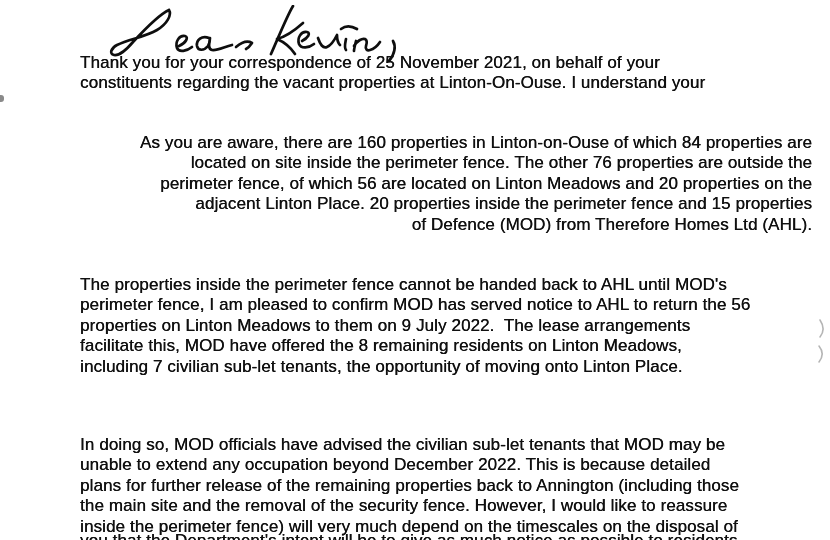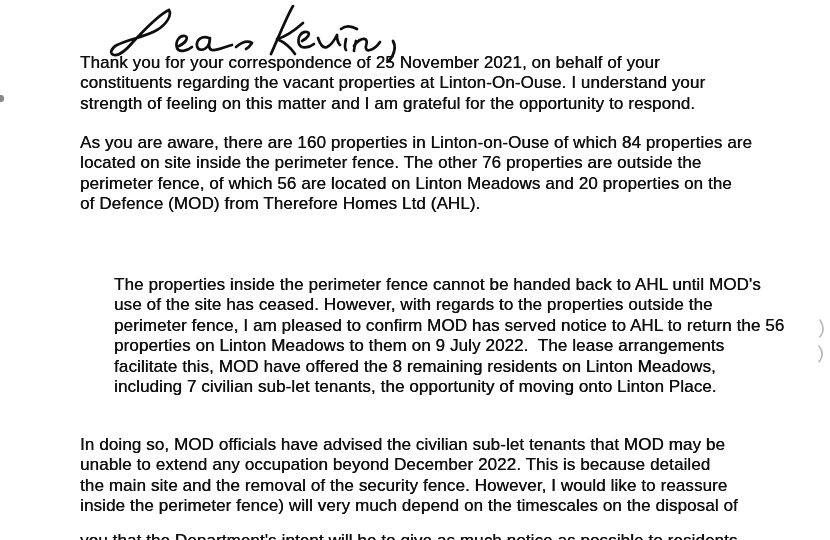--- a/index.html
+++ b/index.html
@@ -42,22 +42,22 @@
   }
   .line {
     font-size: 17px;
     line-height: 20.4px;
     white-space: pre;
     letter-spacing: 0.1px;
     color: #101010;
     text-shadow: 0.3px 0 0 currentColor;
   }
   .para-1 { top: 53px; }
-  .para-2 { top: 133px; }
-  .para-3 { top: 275px; margin-left: 34px; }
+  .para-2 { top: 133px; text-align: right; }
+  .para-3 { top: 275px; }
   .para-4 { top: 435px; }
   .clipped-line {
     position: absolute;
     left: 80px;
     top: 531px;
   }
   .artifact-speck {
     position: absolute;
     left: 0px;
     top: 95px;
@@ -108,42 +108,42 @@
     <path d="M 236 24 C 241 20 247 21 252 24"></path>
 
     <path d="M 251 36 C 250 40 249 44 249 46 M 249 41 C 252 36 257 33 260 34 C 262 35 262 38 261 41 C 260 44 262 46 265 45 C 269 44 273 40 275 37"></path>
 
     <path d="M 288 36 C 291 41 290 49 284 56"></path>
   </svg>
 
   <div class="para para-1">
     <div class="line">Thank you for your correspondence of 25 November 2021, on behalf of your</div>
     <div class="line">constituents regarding the vacant properties at Linton-On-Ouse. I understand your</div>
-    <div class="line">strength of feeling on this matter and I am grateful for the opportunity to respond.</div>
   </div>
 
   <div class="para para-2">
     <div class="line">As you are aware, there are 160 properties in Linton-on-Ouse of which 84 properties are</div>
     <div class="line">located on site inside the perimeter fence. The other 76 properties are outside the</div>
     <div class="line">perimeter fence, of which 56 are located on Linton Meadows and 20 properties on the</div>
+    <div class="line">adjacent Linton Place. 20 properties inside the perimeter fence and 15 properties</div>
     <div class="line">of Defence (MOD) from Therefore Homes Ltd (AHL).</div>
   </div>
 
   <div class="para para-3">
     <div class="line">The properties inside the perimeter fence cannot be handed back to AHL until MOD's</div>
-    <div class="line">use of the site has ceased. However, with regards to the properties outside the</div>
     <div class="line">perimeter fence, I am pleased to confirm MOD has served notice to AHL to return the 56</div>
     <div class="line">properties on Linton Meadows to them on 9 July 2022.  The lease arrangements</div>
     <div class="line">facilitate this, MOD have offered the 8 remaining residents on Linton Meadows,</div>
     <div class="line">including 7 civilian sub-let tenants, the opportunity of moving onto Linton Place.</div>
   </div>
 
   <div class="para para-4">
     <div class="line">In doing so, MOD officials have advised the civilian sub-let tenants that MOD may be</div>
     <div class="line">unable to extend any occupation beyond December 2022. This is because detailed</div>
+    <div class="line">plans for further release of the remaining properties back to Annington (including those</div>
     <div class="line">the main site and the removal of the security fence. However, I would like to reassure</div>
     <div class="line">inside the perimeter fence) will very much depend on the timescales on the disposal of</div>
   </div>
 
   <div class="clipped-line line">you that the Department's intent will be to give as much notice as possible to residents</div>
 
   <div class="artifact-speck"></div>
   <svg class="artifact-edge" viewBox="0 0 14 46">
     <path d="M 6 2 C 10 8 10 14 6 19"></path>
     <path d="M 5 28 C 9 33 9 39 5 44"></path>

